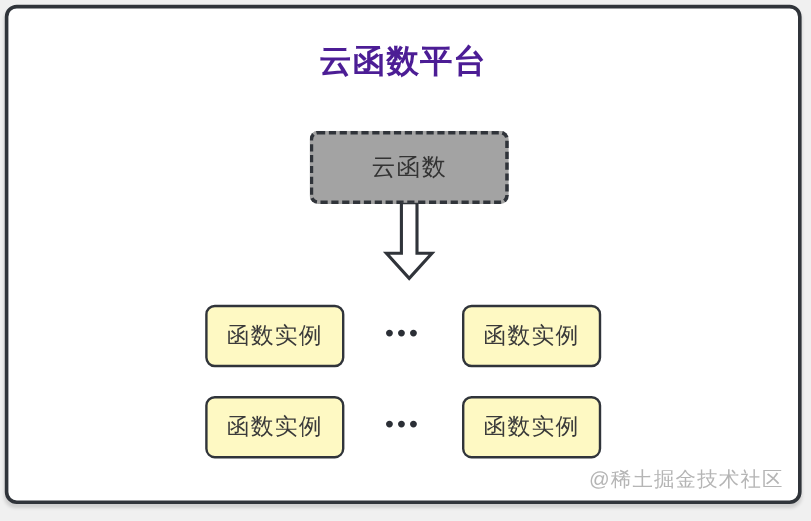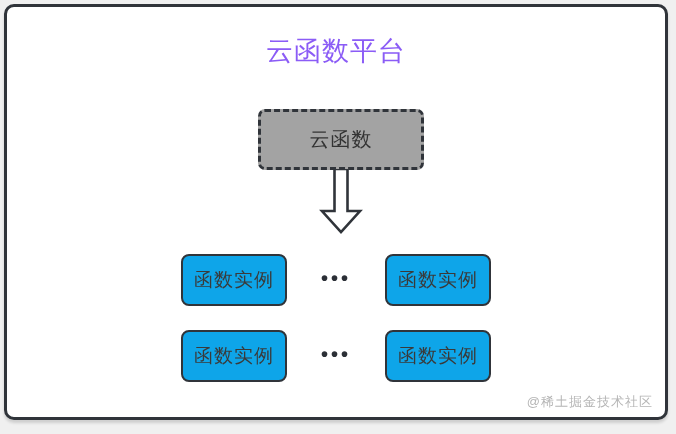--- a/index.html
+++ b/index.html
@@ -28,23 +28,23 @@
     border-radius: 10px;
     box-shadow: 0 3px 3px rgba(0,0,0,0.14);
   }
   .title {
     position: absolute;
     top: 26px;
     left: 0;
     width: 100%;
     text-align: center;
     font-size: 27px;
-    font-weight: normal;
+    font-weight: bold;
     letter-spacing: 1px;
-    color: #8b5cf6;
+    color: #4c1d95;
   }
   .dashed-box {
     position: absolute;
     left: 251px;
     top: 102px;
     width: 166px;
     height: 61px;
     box-sizing: border-box;
     border: 3px dashed #30343a;
     border-radius: 7px;
@@ -68,46 +68,46 @@
     left: 0;
     width: 100%;
     display: flex;
     align-items: center;
     justify-content: center;
     gap: 34px;
   }
   .row-1 { top: 247px; }
   .row-2 { top: 323px; }
   .instance-box {
-    width: 106px;
+    width: 116px;
     height: 52px;
     box-sizing: border-box;
     border: 2.5px solid #30343a;
     border-radius: 8px;
-    background: #0ea5e9;
+    background: #fef9c3;
     display: flex;
     align-items: center;
     justify-content: center;
     font-size: 19px;
     color: #3a3a3a;
     letter-spacing: 1px;
   }
   .ellipsis {
     font-size: 20px;
     font-weight: bold;
     letter-spacing: 3px;
     color: #2b2f36;
     line-height: 1;
     padding-bottom: 4px;
   }
   .watermark {
     position: absolute;
     right: 12px;
     bottom: 6px;
-    font-size: 13px;
+    font-size: 17px;
     color: #b5b5b5;
     letter-spacing: 1px;
   }
 </style>
 </head>
 <body>
 
 <div class="stage">
   <div class="card">
 

